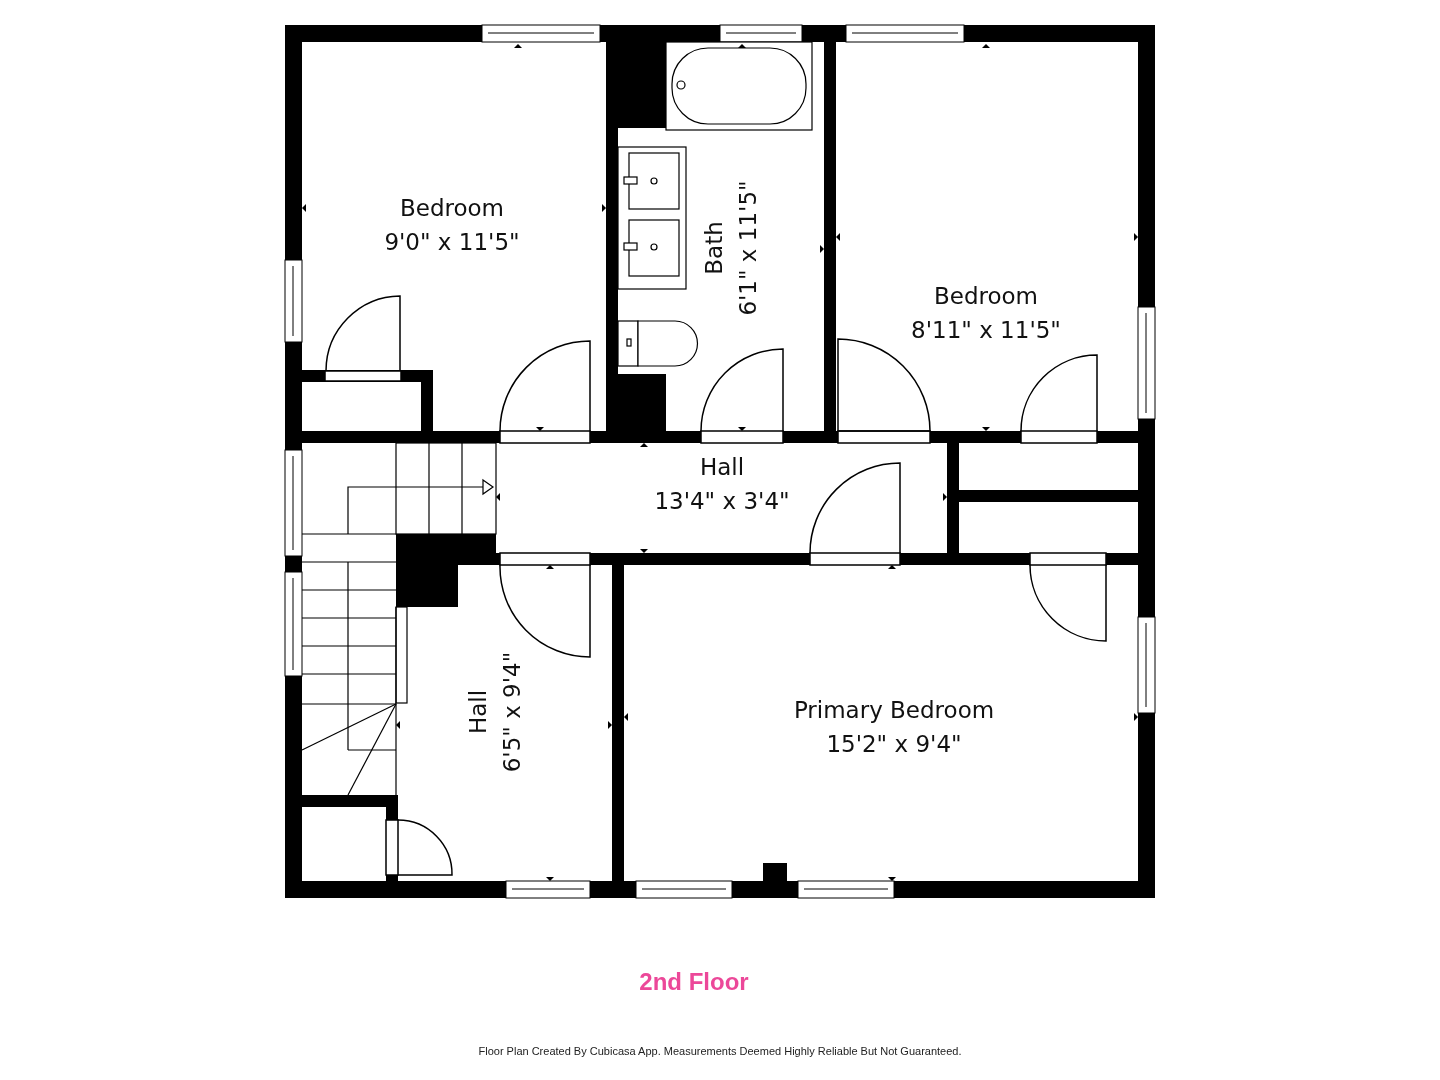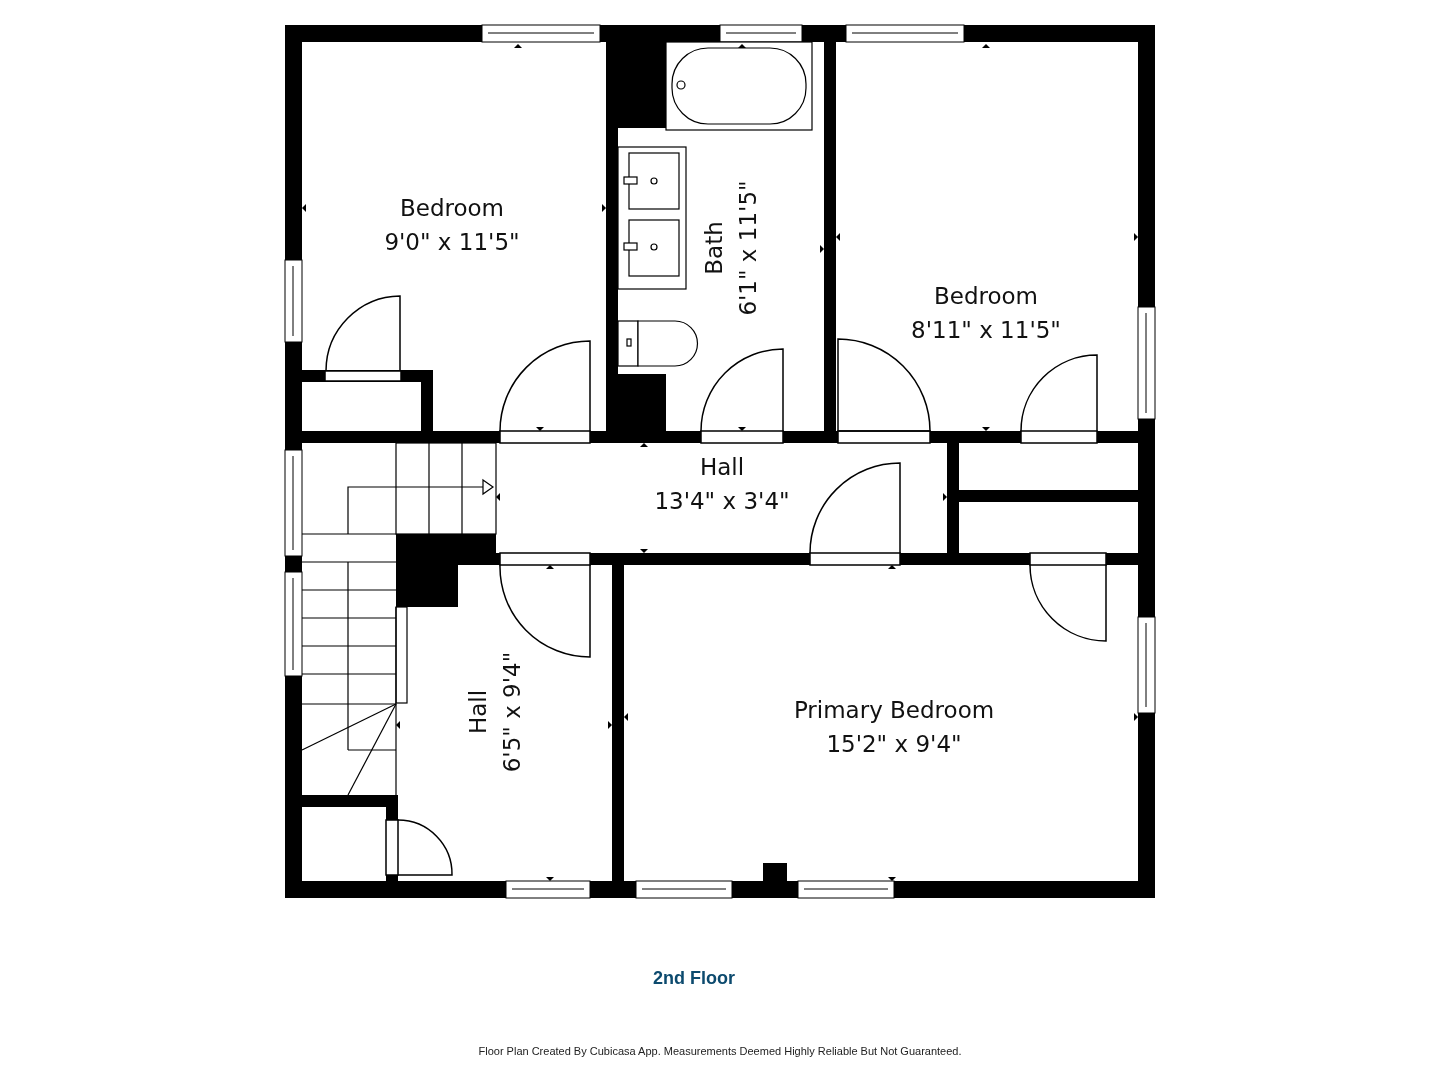--- a/index.html
+++ b/index.html
@@ -1,19 +1,19 @@
 <!DOCTYPE html>
 <html><head>
 <meta charset="utf-8">
 <style>
   html,body{margin:0;padding:0;background:#ffffff;}
   body{width:1440px;height:1080px;position:relative;overflow:hidden;font-family:"DejaVu Sans",sans-serif;}
   #plan{position:absolute;left:0;top:0;width:1440px;height:1080px;}
   .room-label{font-family:"DejaVu Sans",sans-serif;font-size:23px;fill:#111;text-anchor:middle;}
-  .floor-title{position:absolute;left:0;width:1388px;top:968px;text-align:center;font-family:"Liberation Sans",sans-serif;font-weight:bold;font-size:18px;color:#0c4a6e;}
+  .floor-title{position:absolute;left:0;width:1388px;top:968px;text-align:center;font-family:"Liberation Sans",sans-serif;font-weight:bold;font-size:24px;color:#ec4899;}
   .footer-note{position:absolute;left:0;width:1440px;top:1045px;text-align:center;font-family:"Liberation Sans",sans-serif;font-size:11px;color:#222;}
 </style>
 </head>
 <body>
 
 <svg id="plan" viewBox="0 0 1440 1080" xmlns="http://www.w3.org/2000/svg">
   <g fill="#000">
 
     <rect x="285" y="25" width="870" height="17"></rect>
     <rect x="285" y="881" width="870" height="17"></rect>

